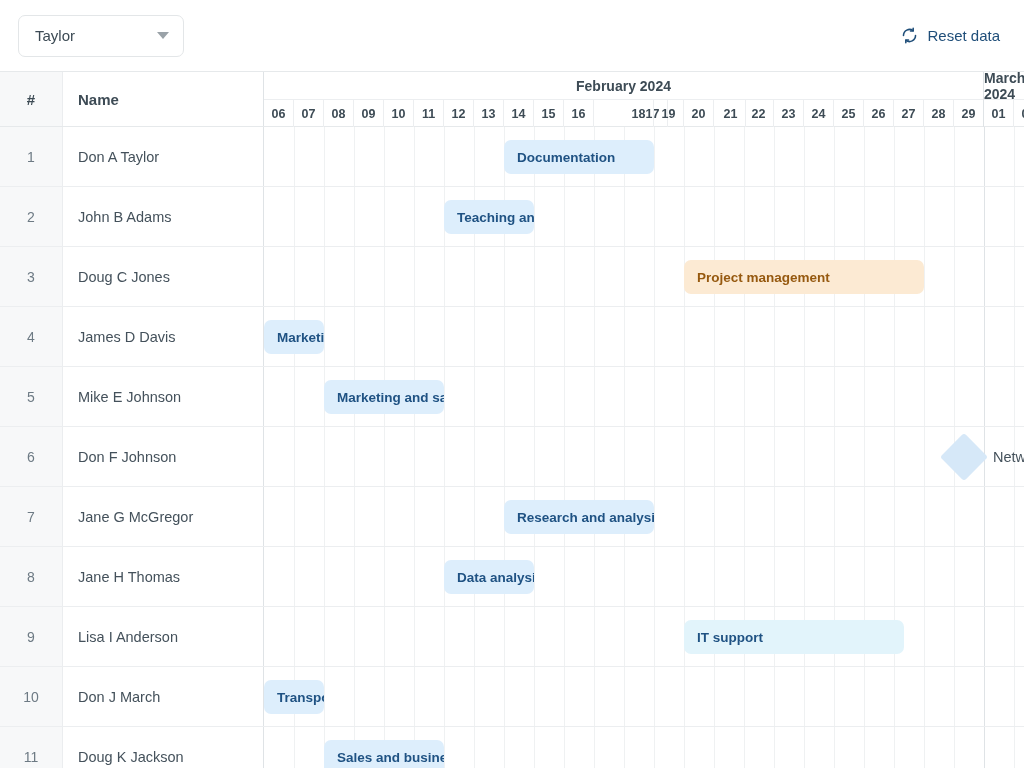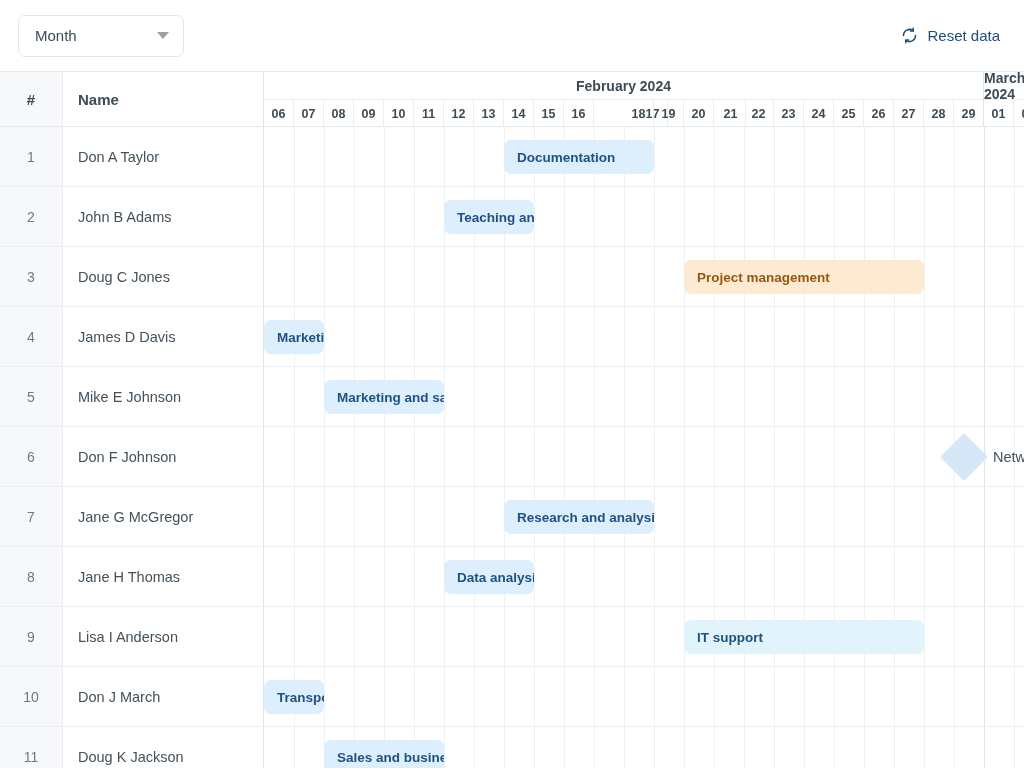--- a/index.html
+++ b/index.html
@@ -126,21 +126,21 @@
     font-size: 14.5px; color: #44515b; white-space: nowrap;
   }
 </style>
 </head>
 <body>
 
 <div id="app">
 
   <div class="toolbar">
     <div class="zoom-select">
-      <span>Month</span>
+      <span>Taylor</span>
       <span class="caret"></span>
     </div>
     <button class="reset-btn">
       <span>
         <svg width="17" height="17" viewBox="0 0 24 24" fill="none" stroke="#1f4e79" stroke-width="2.2" stroke-linecap="round" stroke-linejoin="round">
           <path d="M20.5 12a8.5 8.5 0 0 1-13.6 6.8"></path>
           <path d="M3.5 12a8.5 8.5 0 0 1 13.6-6.8"></path>
           <polyline points="17.2 1.8 17.2 5.6 13.4 5.6"></polyline>
           <polyline points="6.8 22.2 6.8 18.4 10.6 18.4"></polyline>
         </svg>
@@ -486,21 +486,21 @@
             <div class="vline" style="left: 480px;"></div>
             <div class="vline" style="left: 510px;"></div>
             <div class="vline" style="left: 540px;"></div>
             <div class="vline" style="left: 570px;"></div>
             <div class="vline" style="left: 600px;"></div>
             <div class="vline" style="left: 630px;"></div>
             <div class="vline" style="left: 660px;"></div>
             <div class="vline" style="left: 690px;"></div>
             <div class="vline mend" style="left: 720px;"></div>
             <div class="vline" style="left: 750px;"></div>
-            <div class="bar cyan" style="left: 420px; width: 240px;">IT support</div>
+            <div class="bar cyan" style="left: 420px; width: 220px;">IT support</div>
           </div>
           <div class="tl-row">
             <div class="vline" style="left: 30px;"></div>
             <div class="vline" style="left: 60px;"></div>
             <div class="vline" style="left: 90px;"></div>
             <div class="vline" style="left: 120px;"></div>
             <div class="vline" style="left: 150px;"></div>
             <div class="vline" style="left: 180px;"></div>
             <div class="vline" style="left: 210px;"></div>
             <div class="vline" style="left: 240px;"></div>

